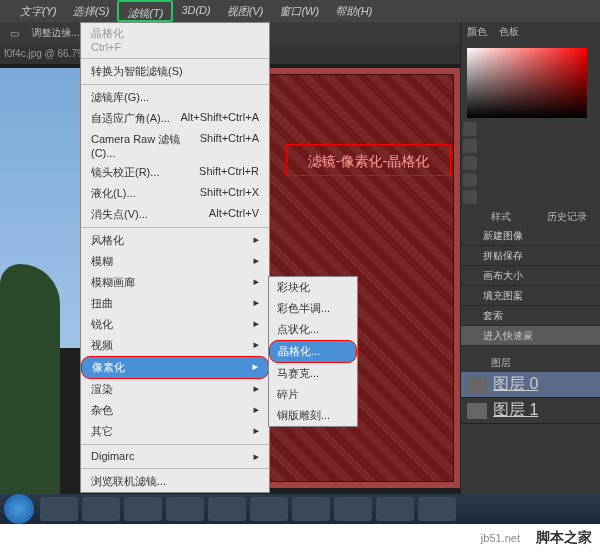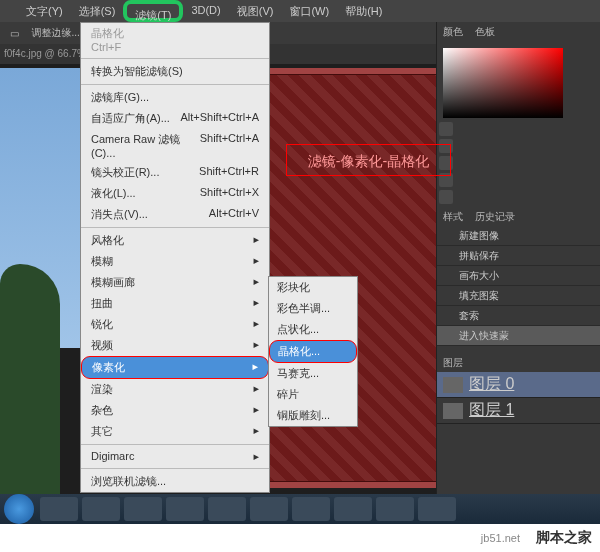--- a/index.html
+++ b/index.html
@@ -1,49 +1,49 @@
 <!DOCTYPE html>
 <html><head>
 <meta charset="utf-8">
 <style>
 * { margin: 0; padding: 0; box-sizing: border-box; font-family: "Microsoft YaHei", sans-serif; }
 body { width: 600px; height: 552px; background: #2a2a2a; overflow: hidden; position: relative; }
-.menubar { height: 22px; background: #444; display: flex; padding-left: 18px; }
+.menubar { height: 22px; background: #444; display: flex; padding-left: 12px; font-style: italic; }
 .menubar span { color: #ccc; font-size: 11px; padding: 4px 8px; }
-.menubar span.hl { border: 4px solid #22c55e; border-radius: 8px; }
+.menubar span.hl { border: 2px solid #22c55e; border-radius: 2px; }
 .toolbar { height: 22px; background: #3a3a3a; display: flex; align-items: center; padding-left: 4px; }
 .toolbar span { color: #bbb; font-size: 10px; margin: 0 6px; }
 .tabbar { height: 20px; background: #333; color: #999; font-size: 10px; padding-left: 4px; line-height: 20px; }
 .canvas-area { position: absolute; top: 64px; left: 0; width: 460px; height: 430px; background: #1e1e1e; }
 .sky { position: absolute; top: 4px; left: 0; width: 210px; height: 280px; background: linear-gradient(#7aa8d8, #a0c4e8); }
 .tree { position: absolute; top: 200px; left: 0; width: 60px; height: 240px; background: #2a4a2a; border-radius: 20px 40px 0 0; }
 .mountain { position: absolute; top: 4px; left: 200px; width: 260px; height: 420px; background: #b84a4a; opacity: 0.85; }
 .mountain::before { content: ""; position: absolute; inset: 6px; border: 1px solid #4a0a0a; background: repeating-linear-gradient(45deg, #8a2a2a, #8a2a2a 8px, #7a1a1a 8px, #7a1a1a 16px); }
 .overlay-text { position: absolute; top: 144px; left: 286px; width: 165px; height: 32px; border: 1px solid red; color: #f99; font-size: 14px; text-align: center; line-height: 32px; z-index: 5; }
 .dropdown { position: absolute; top: 22px; left: 80px; width: 190px; background: #eaeaea; border: 1px solid #888; z-index: 10; }
 .dropdown .item { font-size: 11px; color: #333; padding: 3px 10px; display: flex; justify-content: space-between; }
 .dropdown .item.disabled { color: #999; flex-direction: column; }
 .dropdown .sep { height: 1px; background: #bbb; margin: 2px 0; }
 .dropdown .item.hov { background: #4a90d9; color: #fff; border: 1px solid red; border-radius: 9px; }
 .submenu { position: absolute; top: 276px; left: 268px; width: 90px; background: #eaeaea; border: 1px solid #888; z-index: 11; }
 .submenu .item { font-size: 11px; color: #333; padding: 3px 8px; }
 .submenu .item.hov { background: #4a90d9; color: #fff; border: 1px solid red; border-radius: 9px; }
 .arrow { position: absolute; border: 1px solid #d00; z-index: 8; }
 .arrow1 { top: 30px; left: 90px; width: 1px; height: 260px; }
 .arrow2 { top: 300px; left: 170px; width: 96px; height: 1px; transform: rotate(4deg); }
-.right-panel { position: absolute; top: 22px; right: 0; width: 164px; height: 472px; background: #383838; border-left: 1px solid #222; }
+.right-panel { position: absolute; top: 22px; right: 0; width: 140px; height: 472px; background: #383838; border-left: 1px solid #222; }
 .rp-tabs { height: 20px; display: flex; }
 .rp-tabs span { color: #bbb; font-size: 10px; padding: 3px 6px; }
 .color-picker { width: 120px; height: 70px; margin: 6px; background: linear-gradient(to right, #fff, #f00); position: relative; }
 .color-picker::after { content: ""; position: absolute; inset: 0; background: linear-gradient(to top, #000, transparent); }
 .tool-col { position: absolute; top: 100px; left: 2px; width: 14px; }
 .tool-col div { width: 14px; height: 14px; background: #4a4a4a; margin-bottom: 3px; border-radius: 2px; }
 .history-panel { margin-top: 90px; }
 .hp-tabs { height: 18px; display: flex; }
-.hp-tabs span { color: #bbb; font-size: 10px; padding: 2px 6px; }
+.hp-tabs span { color: #bbb; font-size: 10px; padding: 2px 6px; margin-left: 24px; }
 .hrow { height: 20px; padding: 3px 6px 3px 22px; color: #ccc; font-size: 10px; border-bottom: 1px solid #2a2a2a; }
 .hrow.sel { background: #5a5a5a; }
 .layers-panel { margin-top: 8px; }
 .lrow { height: 26px; padding: 4px 6px; color: #ccc; font-size: 16px; display: flex; align-items: center; border-bottom: 1px solid #222; text-decoration: underline; }
 .lrow .thumb { width: 20px; height: 16px; background: #666; margin-right: 6px; }
 .lrow.sel { background: #5a6a8a; }
 .taskbar { position: absolute; bottom: 28px; left: 0; width: 600px; height: 30px; background: linear-gradient(#2a3a4a, #1a2a3a); display: flex; align-items: center; }
 .taskbar .start { width: 30px; height: 30px; background: radial-gradient(circle, #4a9ae0, #1a5aa0); border-radius: 50%; margin: 0 4px; }
 .taskbar .ticon { width: 38px; height: 24px; background: #3a4a5a; margin: 0 2px; border-radius: 3px; }
 .watermark { position: absolute; bottom: 0; left: 0; width: 600px; height: 28px; background: #fff; display: flex; align-items: center; justify-content: flex-end; padding-right: 8px; }

